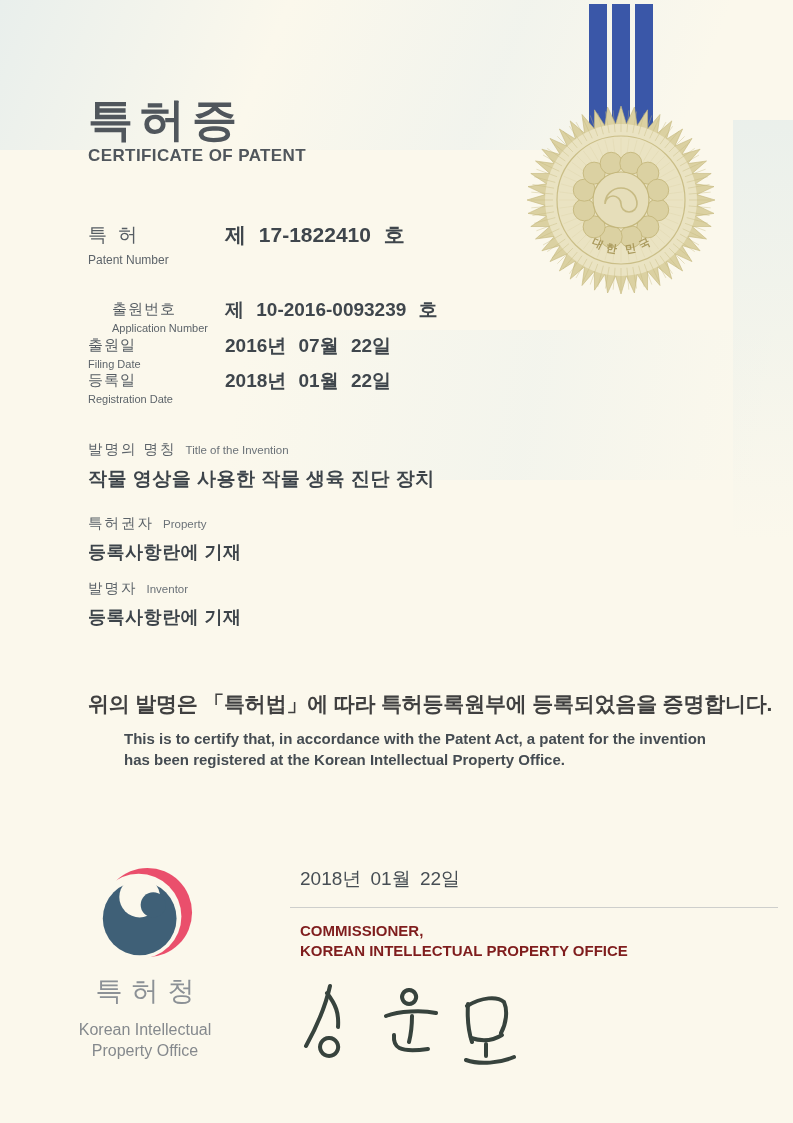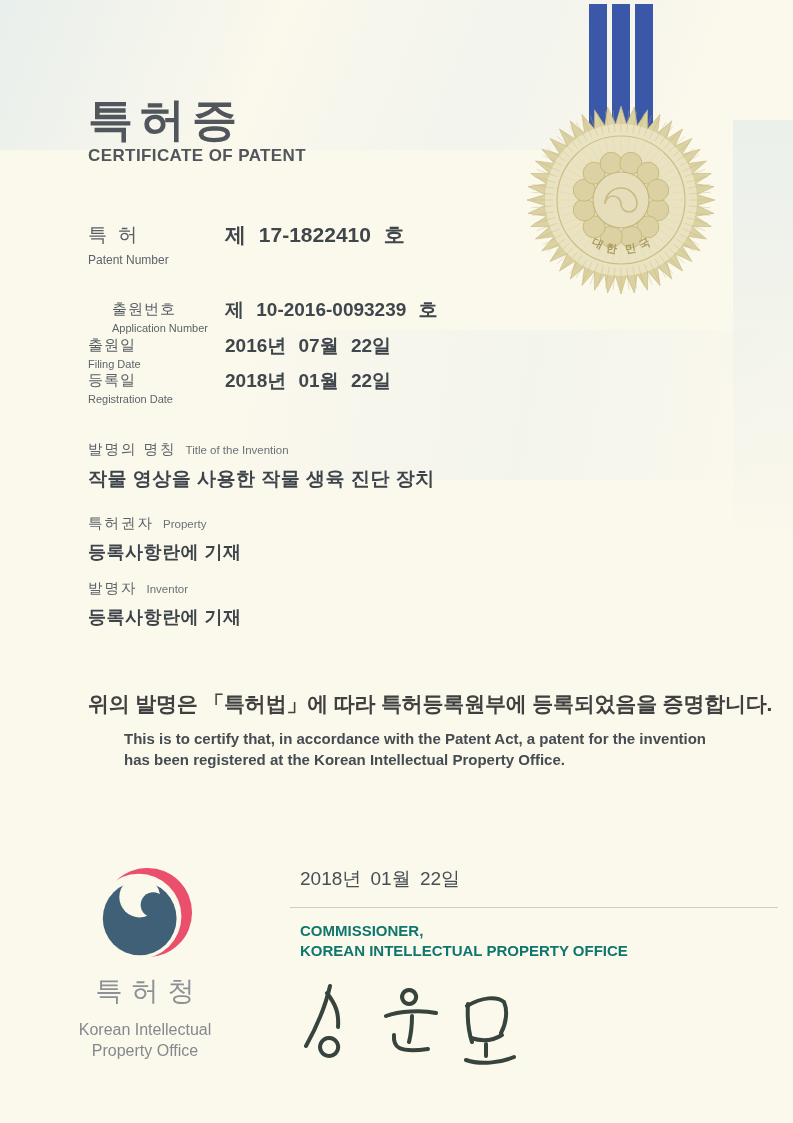--- a/index.html
+++ b/index.html
@@ -33,21 +33,21 @@
   .sect .v{font-size:19px;font-weight:700;color:#3d444a;margin-top:7px;letter-spacing:.5px;}
 
   .statement{position:absolute;left:88px;top:690px;width:650px;}
   .statement .ko{font-size:21px;font-weight:700;color:#404040;letter-spacing:-.2px;white-space:nowrap;}
   .statement .en{font-size:15px;font-weight:700;color:#454c52;margin-top:10px;line-height:1.42;width:640px;margin-left:36px;}
 
   .issue-date{position:absolute;left:300px;top:866px;font-size:19px;color:#474e54;word-spacing:4px;}
   .issue-rule{position:absolute;left:290px;top:907px;width:488px;height:1px;background:#b5b9bc;opacity:.65;}
   .issuer{position:absolute;left:300px;top:915px;}
   .issuer .ko{font-size:25px;font-weight:700;letter-spacing:4px;color:#454c52;}
-  .issuer .en{font-size:15px;font-weight:700;color:#0f766e;line-height:1.3;margin-top:6px;}
+  .issuer .en{font-size:15px;font-weight:700;color:#7f1d1d;line-height:1.3;margin-top:6px;}
   .signature{position:absolute;left:296px;top:980px;}
 
   .agency{position:absolute;left:50px;top:866px;width:190px;text-align:center;}
   .agency .emblem{display:block;margin:0 auto;}
   .agency .ko{font-size:27px;letter-spacing:9px;color:#8c9196;font-weight:500;margin-top:10px;padding-left:9px;}
   .agency .en{font-size:16px;color:#85898d;line-height:1.32;margin-top:10px;}
 
   .medal{position:absolute;left:521px;top:4px;}
 </style>
 </head>

